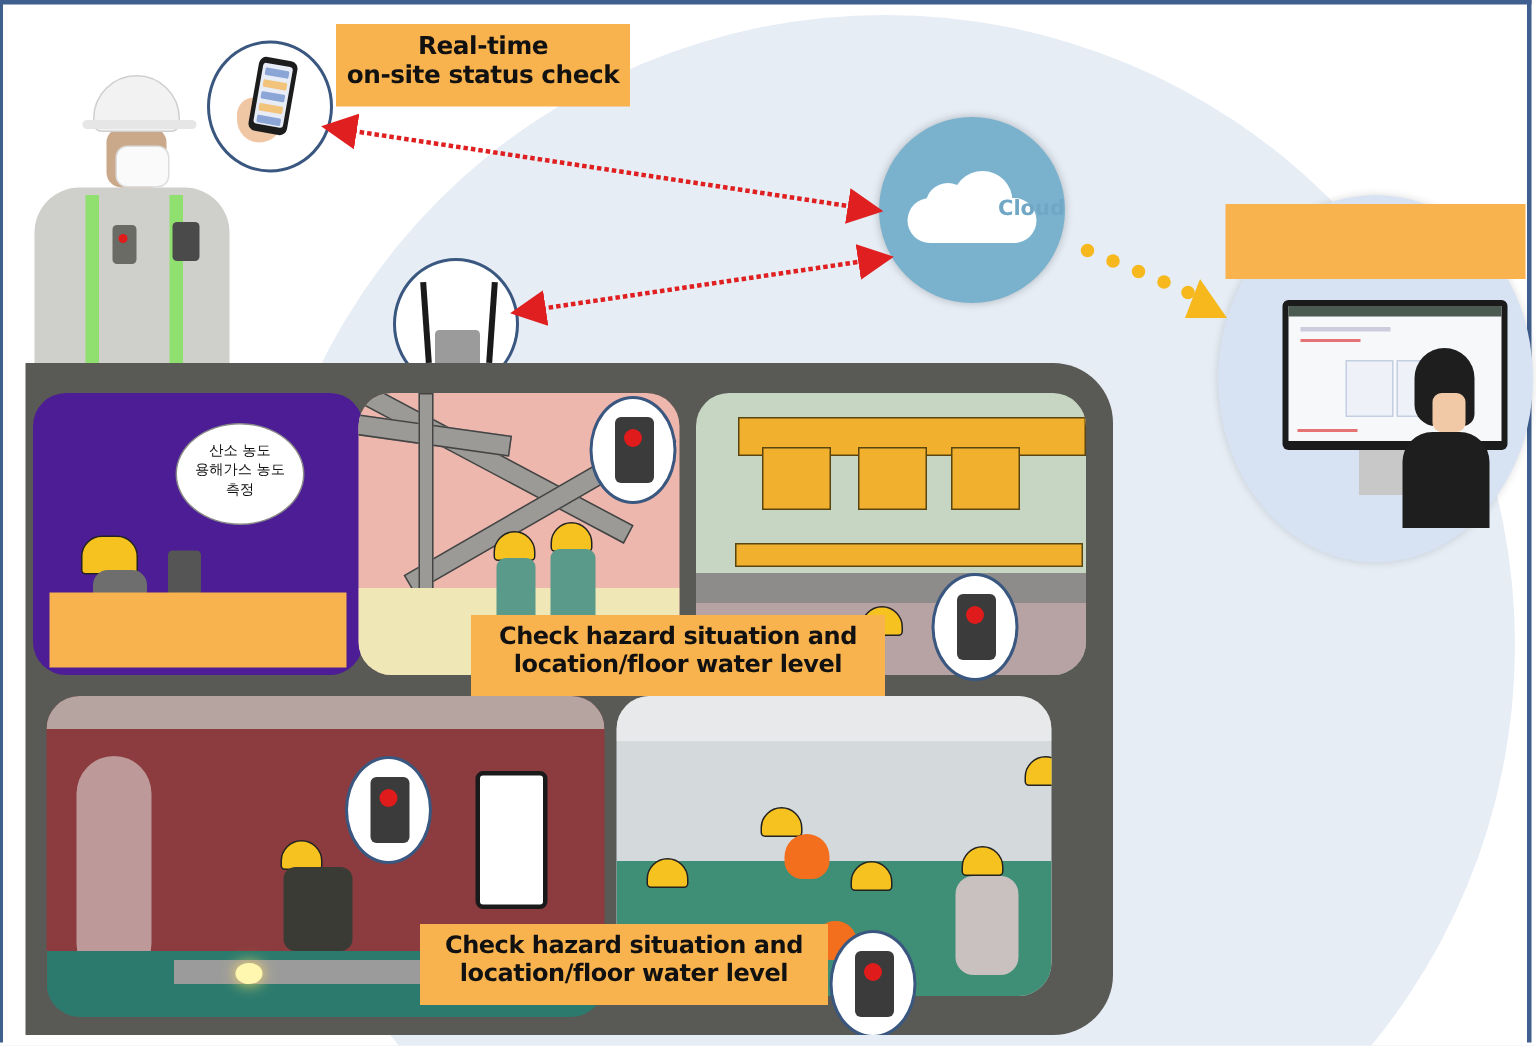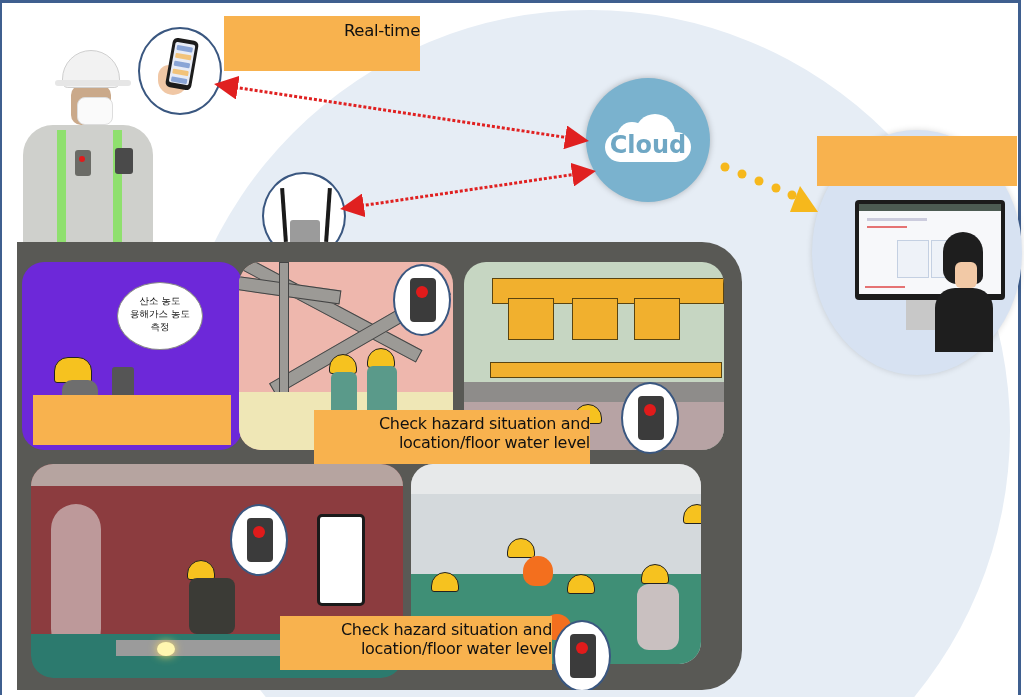--- a/index.html
+++ b/index.html
@@ -16,21 +16,21 @@
   .bg-circle {
     position: absolute; left: 170px; top: 10px; width: 840px; height: 840px;
     border-radius: 50%; background: #e6edf5;
   }
   .monitor-circle {
     position: absolute; left: 812px; top: 130px; width: 210px; height: 245px;
     border-radius: 50%; background: #d7e2f2; box-shadow: 0 0 6px rgba(0,0,0,0.15);
   }
   .label {
     position: absolute; background: #f8b24e; color: #111;
-    font-weight: normal; text-align: right; line-height: 1.18;
+    font-weight: bold; text-align: center; line-height: 1.18;
     font-family: "DejaVu Sans", sans-serif; letter-spacing: -0.3px;
   }
   
   .worker { position: absolute; left: 15px; top: 45px; width: 140px; height: 200px; }
   .helmet { position: absolute; left: 47px; top: 5px; width: 56px; height: 36px; background: #f2f2f2; border-radius: 30px 30px 6px 6px; border: 1px solid #cfcfcf; }
   .helmet-brim { position: absolute; left: 40px; top: 35px; width: 76px; height: 6px; background: #e6e6e6; border-radius: 3px; }
   .face { position: absolute; left: 56px; top: 40px; width: 40px; height: 40px; background: #caa98a; border-radius: 10px; }
   .mask { position: absolute; left: 62px; top: 52px; width: 34px; height: 26px; background: #fafafa; border-radius: 8px; border: 1px solid #ddd; }
   .torso { position: absolute; left: 8px; top: 80px; width: 130px; height: 120px; background: #cfd0cc; border-radius: 30px 30px 0 0; }
   .strap { position: absolute; top: 85px; width: 9px; height: 115px; background: #8fe06e; }
@@ -43,21 +43,21 @@
   .phone-row { position: absolute; left: 2px; width: 16px; height: 5px; background: #8aa5d6; border-radius: 1px; }
   .hand { position: absolute; left: 18px; top: 36px; width: 30px; height: 30px; background: #f0c7a5; border-radius: 12px 12px 16px 16px; }
   
   .router-circle { position: absolute; left: 262px; top: 172px; width: 84px; height: 88px; border-radius: 50%; background: #fff; border: 2px solid #3a5780; box-sizing: border-box; overflow: hidden; }
   .antenna { position: absolute; top: 14px; width: 4px; height: 54px; background: #1a1a1a; }
   .router-body { position: absolute; left: 26px; top: 46px; width: 30px; height: 28px; background: #9b9b9b; border-radius: 3px; }
   
   .cloud-circle { position: absolute; left: 586px; top: 78px; width: 124px; height: 124px; border-radius: 50%; background: #7ab2ce; box-shadow: 0 0 6px rgba(0,0,0,0.25); }
   .cloud-shape { position: absolute; left: 19px; top: 36px; width: 86px; height: 46px; }
   .cloud-part { position: absolute; background: #fff; border-radius: 50%; }
-  .cloud-text { position: absolute; left: 0; top: 53px; width: 124px; text-align: center; color: #6fa7c4; font-weight: bold; font-size: 24px; font-family: "DejaVu Sans", sans-serif; }
+  .cloud-text { position: absolute; left: 0; top: 53px; width: 124px; text-align: right; color: #6fa7c4; font-weight: bold; font-size: 14px; font-family: "DejaVu Sans", sans-serif; }
   
   .panel {
     position: absolute; left: 17px; top: 242px; width: 725px; height: 448px;
     background: #595955; border-radius: 0 40px 40px 0; overflow: hidden;
   }
   .scene { position: absolute; overflow: hidden; border-radius: 22px; }
   .sensor-circle { position: absolute; width: 58px; height: 72px; border-radius: 50%; background: #fff; border: 2px solid #3a5780; box-sizing: border-box; }
   .sensor { position: absolute; left: 15px; top: 12px; width: 26px; height: 44px; background: #3b3b3b; border-radius: 4px; }
   .sensor-dot { position: absolute; left: 6px; top: 8px; width: 12px; height: 12px; background: #e01b1b; border-radius: 50%; }
   .hardhat { position: absolute; width: 26px; height: 18px; background: #f6c21f; border-radius: 14px 14px 3px 3px; border: 1px solid #222; }
@@ -100,20 +100,21 @@
       <div class="phone-row" style="top:11px;background:#f2c37a;"></div>
       <div class="phone-row" style="top:19px;"></div>
       <div class="phone-row" style="top:27px;background:#f2c37a;"></div>
       <div class="phone-row" style="top:35px;"></div>
     </div>
   </div>
 </div>
 
 <div class="label" style="left:224px;top:16px;width:196px;height:55px;font-size:16.5px;padding-top:5px;box-sizing:border-box;">
   <div>Real-time</div>
+  <div>on-site status check</div>
 </div>
 
 <div class="router-circle">
   <div class="antenna" style="left:18px;transform:rotate(-4deg);"></div>
   <div class="antenna" style="left:62px;transform:rotate(4deg);"></div>
   <div class="router-body"></div>
 </div>
 
 <div class="cloud-circle">
   <div class="cloud-shape">
@@ -139,21 +140,21 @@
 <div class="person">
   <div style="position:absolute;left:8px;top:0;width:40px;height:52px;background:#1e1e1e;border-radius:20px 20px 8px 14px;"></div>
   <div style="position:absolute;left:20px;top:30px;width:22px;height:26px;background:#f2c9a6;border-radius:6px;"></div>
   <div style="position:absolute;left:0;top:56px;width:58px;height:64px;background:#1e1e1e;border-radius:20px 20px 0 0;"></div>
 </div>
 <div class="label" style="left:817px;top:136px;width:200px;height:50px;font-size:15.5px;padding-top:4px;box-sizing:border-box;">
 </div>
 
 <div class="panel">
 
-  <div class="scene" style="left:5px;top:20px;width:220px;height:188px;background:#6d28d9;">
+  <div class="scene" style="left:5px;top:20px;width:220px;height:188px;background:#4c1d95;">
     <div class="bubble">
       <div>산소 농도</div>
       <div>용해가스 농도</div>
       <div>측정</div>
     </div>
     <div class="hardhat" style="left:32px;top:95px;width:36px;height:24px;"></div>
     <div style="position:absolute;left:40px;top:118px;width:36px;height:26px;background:#6e6e6e;border-radius:10px;"></div>
     <div style="position:absolute;left:90px;top:105px;width:22px;height:30px;background:#555;border-radius:3px;"></div>
   </div>
 

